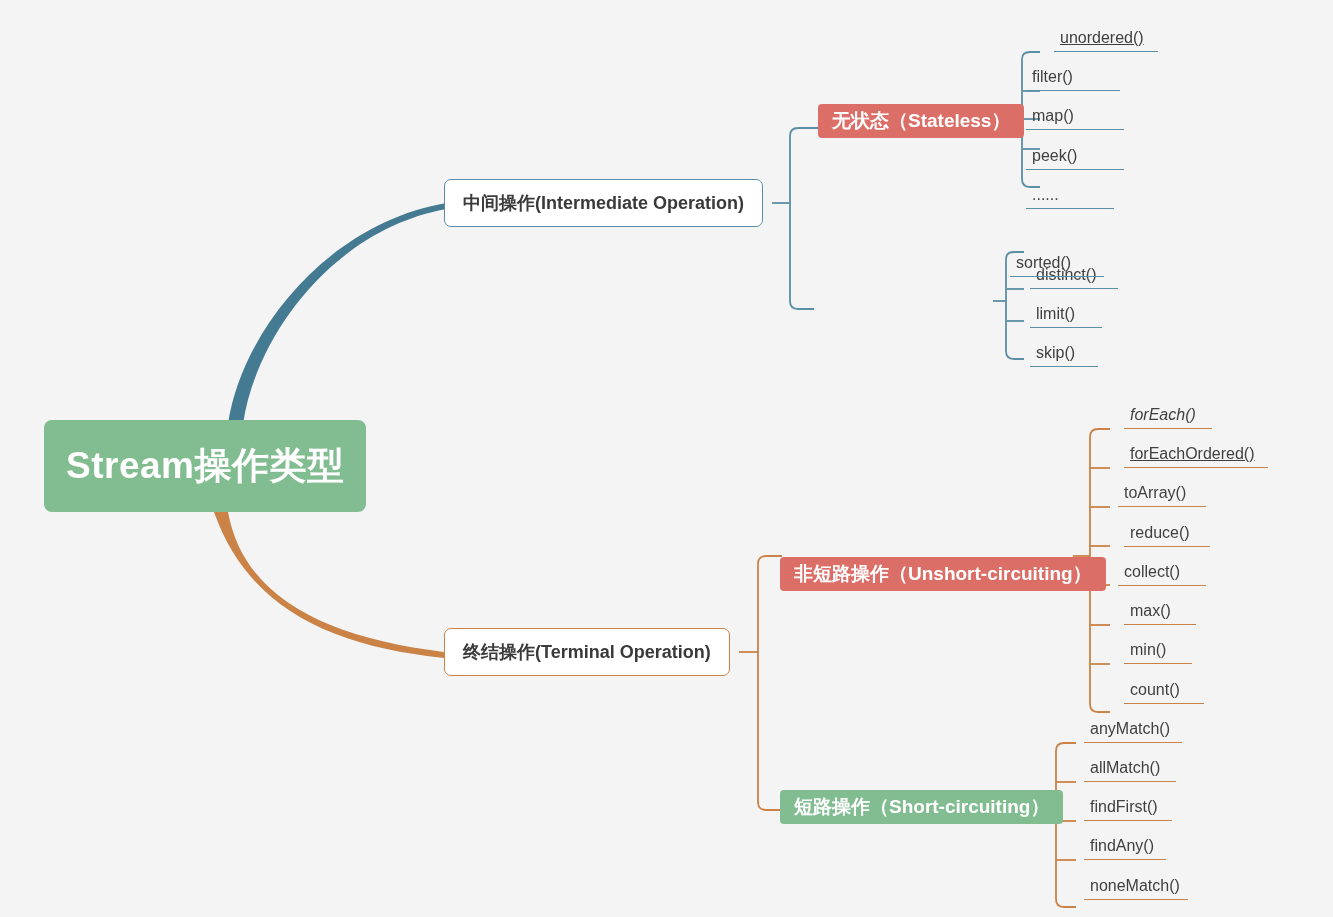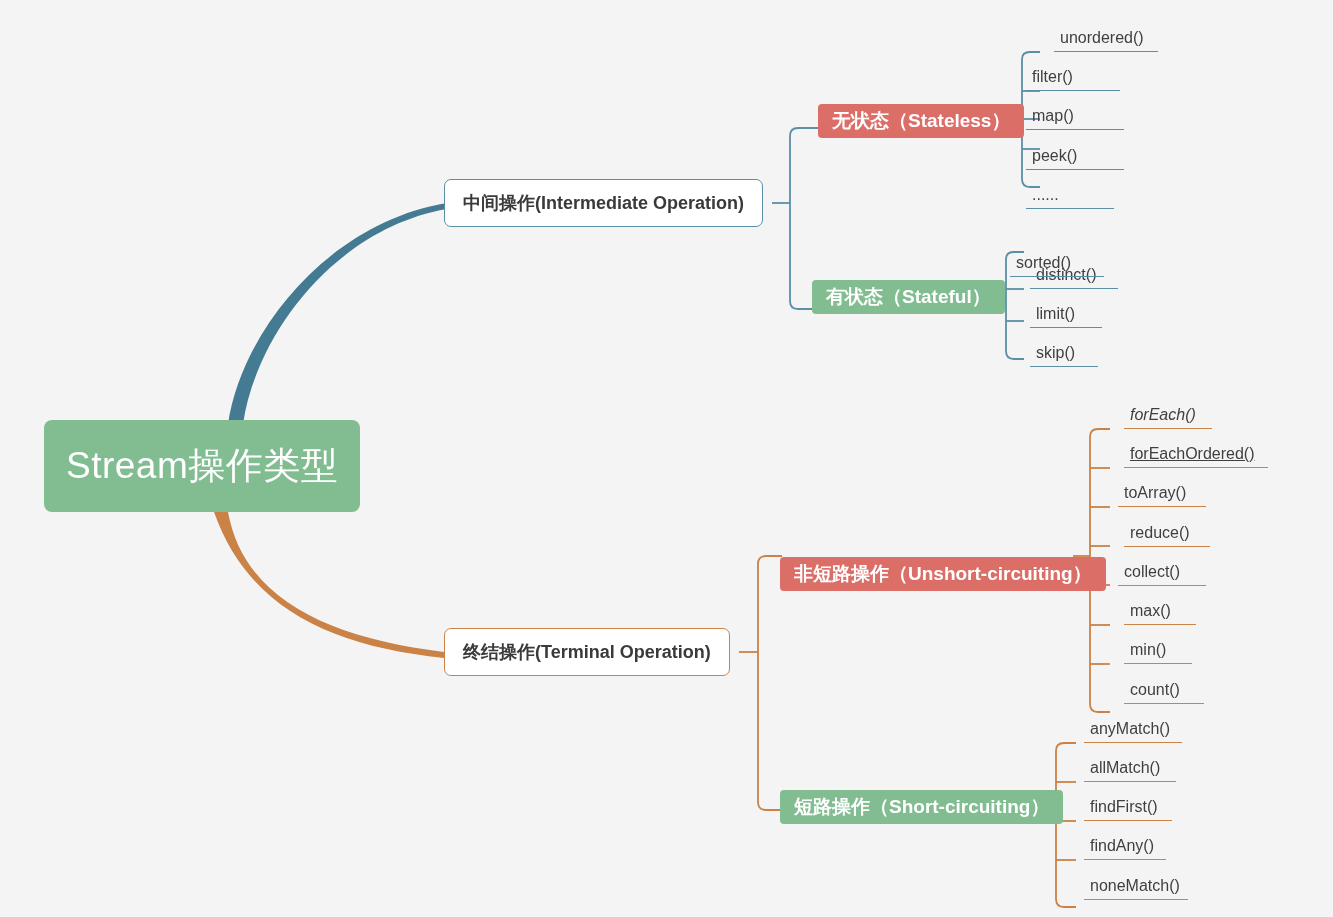--- a/index.html
+++ b/index.html
@@ -34,21 +34,21 @@
     white-space: nowrap;
     display: flex;
     align-items: center;
   }
   
   .node-root {
     background: #82bc91;
     border-radius: 8px;
     color: #ffffff;
     font-size: 37px;
-    font-weight: 400;
+    font-weight: 700;
     letter-spacing: 0.5px;
     padding: 0 22px;
     height: 92px;
     left: 44px;
     top: 420px;
   }
   
   .node-box {
     background: #ffffff;
     border-radius: 7px;
@@ -155,27 +155,26 @@
   </svg>
 
   <div class="node node-root">Stream操作类型</div>
 
   <div class="node node-box blue" style="left:444px; top:179px;">中间操作(Intermediate Operation)</div>
 
   <div class="node node-box orange" style="left:444px; top:628px;">终结操作(Terminal Operation)</div>
 
   <div class="node node-pill red" style="left:818px; top:104px;">无状态（Stateless）</div>
 
-  <div class="node node-pill green" style="left:812px; top:280px;">有状态（Stateful）</div>
 
   <div class="node node-pill red" style="left:780px; top:535px;margin-top:22px;">非短路操作（Unshort-circuiting）</div>
 
   <div class="node node-pill green" style="left:780px; top:790px;">短路操作（Short-circuiting）</div>
 
-  <div class="leaf blue" style="left:1054px; top:28px;  width:104px;">unordered()</div>
+  <div class="leaf blue" style="left:1054px; top:28px;  width:104px;text-decoration:underline;">unordered()</div>
   <div class="leaf blue" style="left:1026px; top:67px;  width:94px;">filter()</div>
   <div class="leaf blue" style="left:1026px; top:106px; width:98px;">map()</div>
   <div class="leaf blue" style="left:1026px; top:146px; width:98px;">peek()</div>
   <div class="leaf blue" style="left:1026px; top:185px; width:88px;">......</div>
 
   <div class="leaf blue" style="left:1030px; top:227px; width:88px;margin-top:38px;">distinct()</div>
   <div class="leaf blue" style="left:1010px; top:253px; width:94px;">sorted()</div>
   <div class="leaf blue" style="left:1030px; top:304px; width:72px;">limit()</div>
   <div class="leaf blue" style="left:1030px; top:343px; width:68px;">skip()</div>
 

